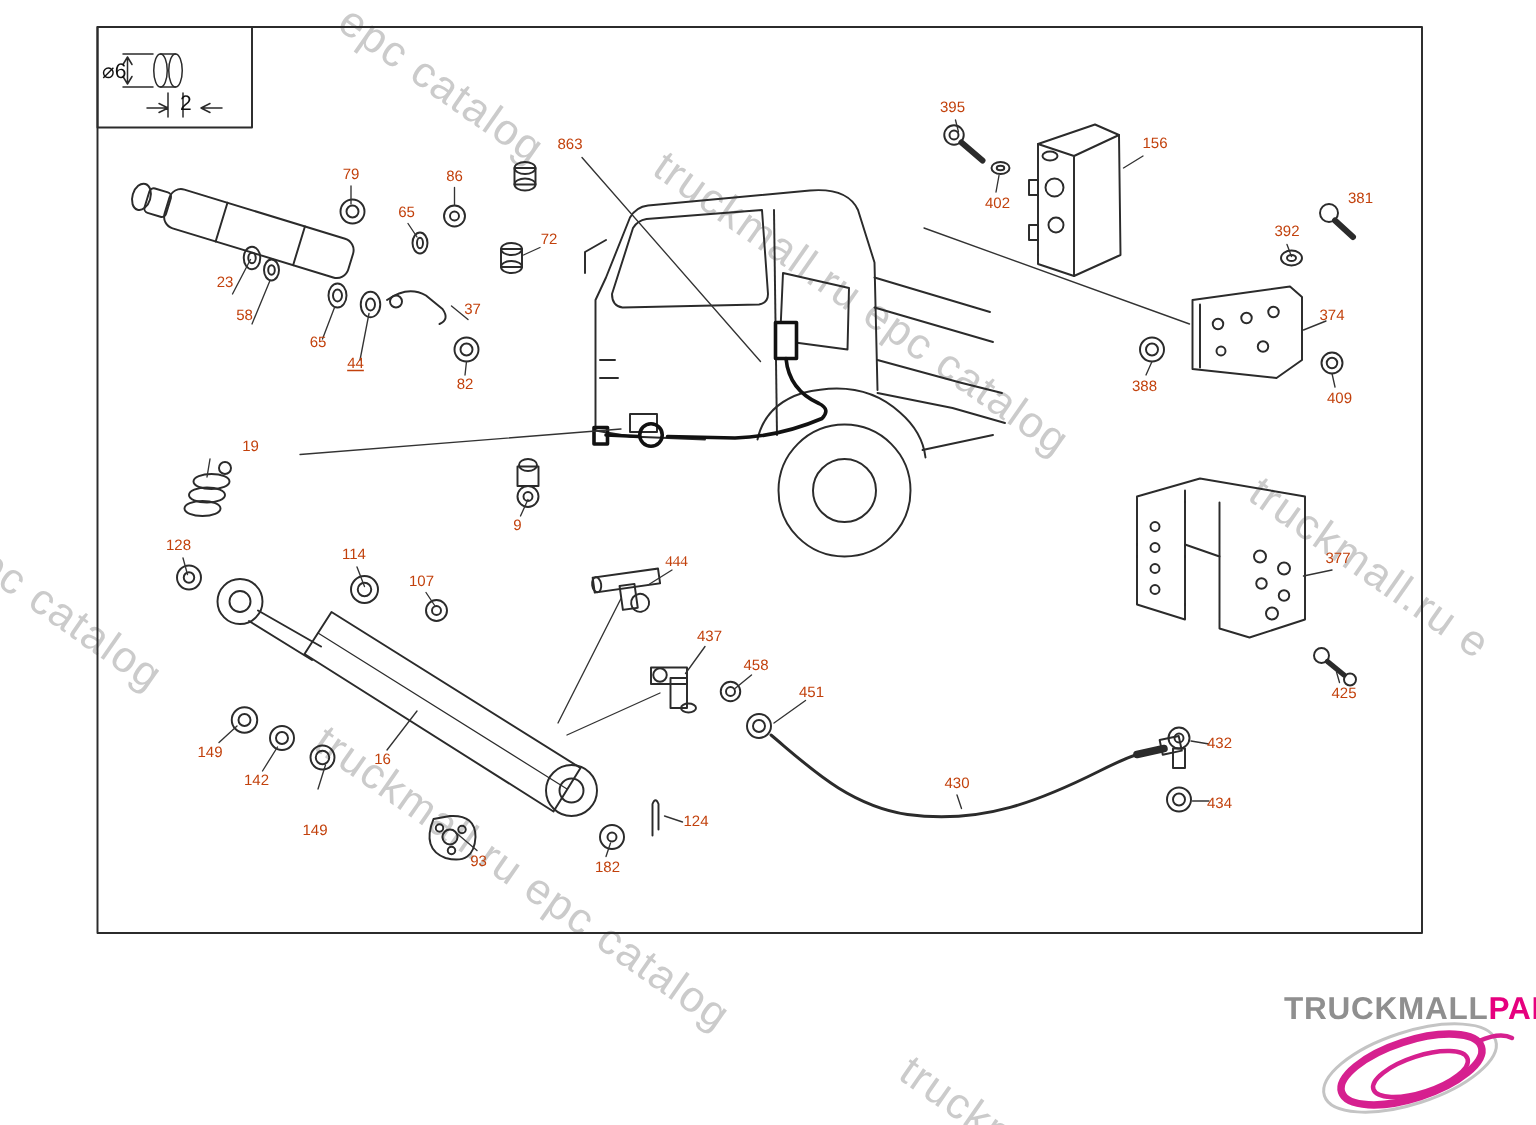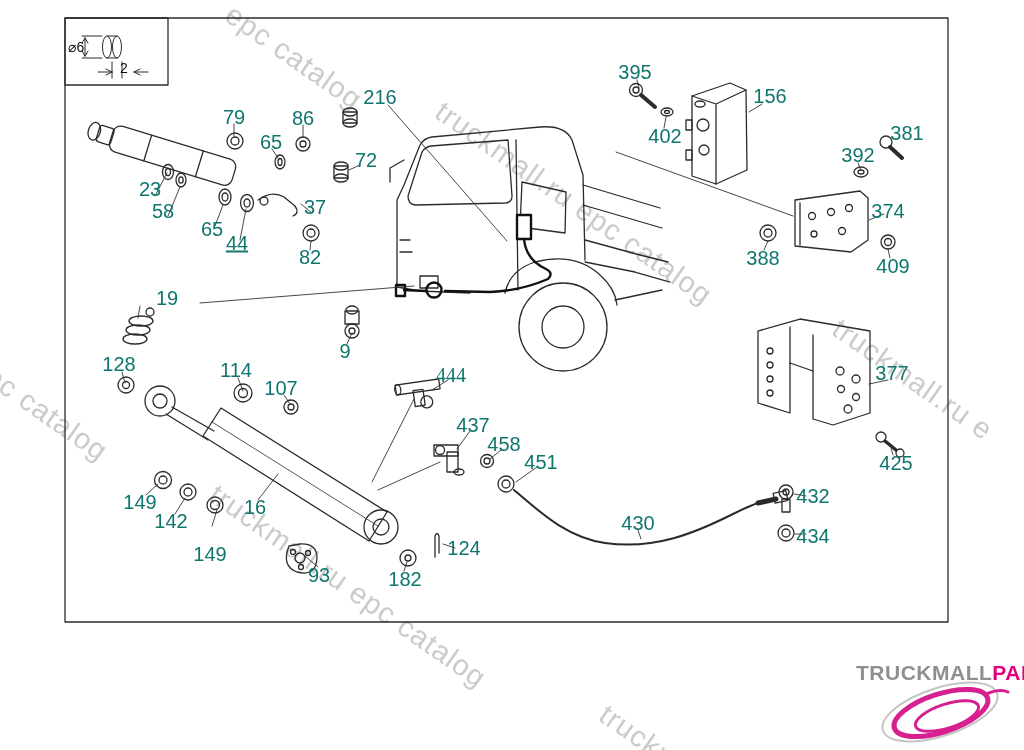--- a/index.html
+++ b/index.html
@@ -1,20 +1,20 @@
 <!DOCTYPE html>
 <html><head>
 <meta charset="utf-8">
 <style>
   html,body{margin:0;padding:0;background:#ffffff;}
   body{width:1024px;height:750px;overflow:hidden;position:relative;font-family:"Liberation Sans",sans-serif;}
   .stage{position:absolute;left:0;top:0;width:1024px;height:750px;background:#fff;overflow:hidden;}
   .layer{position:absolute;left:0;top:0;width:1024px;height:750px;}
   .wm{position:absolute;white-space:nowrap;font-size:29px;letter-spacing:1px;transform-origin:0 0;color:#cbcbcb;}
-  .part-label{position:absolute;transform:translate(-50%,-50%);font-size:20px;color:#0f766e;}
+  .part-label{position:absolute;transform:translate(-50%,-50%);font-size:10px;color:#c2410c;}
   .legend-text{position:absolute;font-size:14px;color:#101010;}
   svg.drawing{position:absolute;left:0;top:0;}
   .logo{position:absolute;left:856px;top:661px;font-size:21px;font-weight:bold;letter-spacing:.5px;white-space:nowrap;}
   .logo .p1{color:#8f8f8f;}
   .logo .p2{color:#e6007e;}
 </style>
 </head>
 <body>
 
 <div class="stage">
@@ -243,21 +243,21 @@
         <ellipse cx="947" cy="716" rx="33" ry="12" transform="rotate(-18 947 716)" stroke="#d6208f" stroke-width="3"></ellipse>
         <path d="M986 694 Q1000 688 1008 692" stroke="#d6208f" stroke-width="3"></path>
       </g>
     </g>
   </svg>
 
   <div class="legend-text" style="left:68px;top:39px;">⌀6</div>
   <div class="legend-text" style="left:120px;top:60px;">2</div>
 
   <div class="layer">
-      <div class="part-label" style="left: 380px; top: 97px;">216</div>
+      <div class="part-label" style="left: 380px; top: 97px;">863</div>
       <div class="part-label" style="left: 635px; top: 72px;">395</div>
       <div class="part-label" style="left: 665px; top: 136px;">402</div>
       <div class="part-label" style="left: 770px; top: 96px;">156</div>
       <div class="part-label" style="left: 907px; top: 133px; text-align: center;">381</div>
       <div class="part-label" style="left: 858px; top: 155px;">392</div>
       <div class="part-label" style="left: 888px; top: 211px;">374</div>
       <div class="part-label" style="left: 763px; top: 258px;">388</div>
       <div class="part-label" style="left: 893px; top: 266px;">409</div>
       <div class="part-label" style="left: 234px; top: 117px;">79</div>
       <div class="part-label" style="left: 303px; top: 118px;">86</div>

